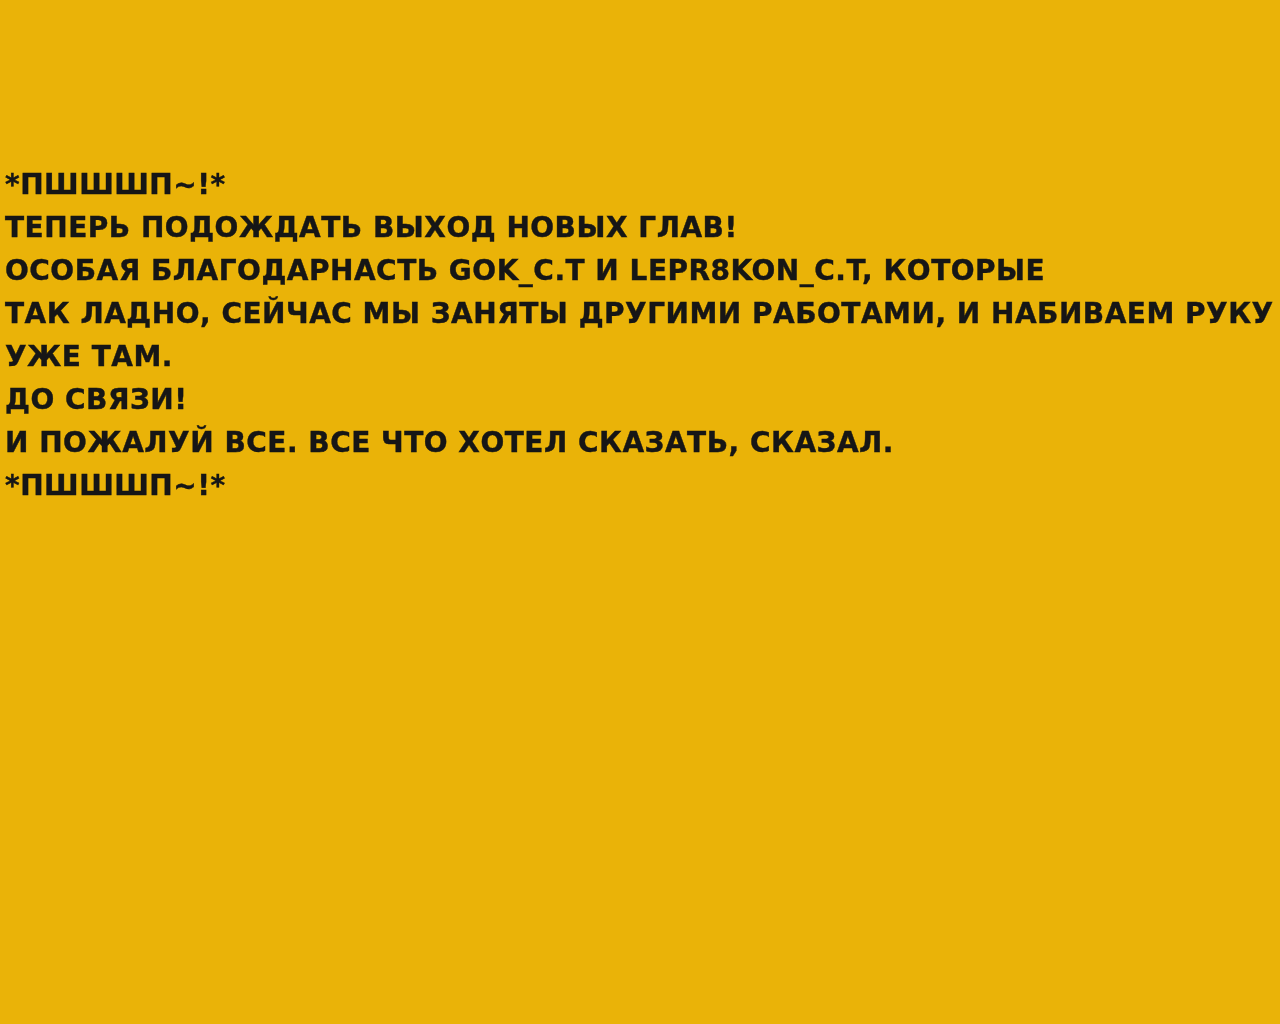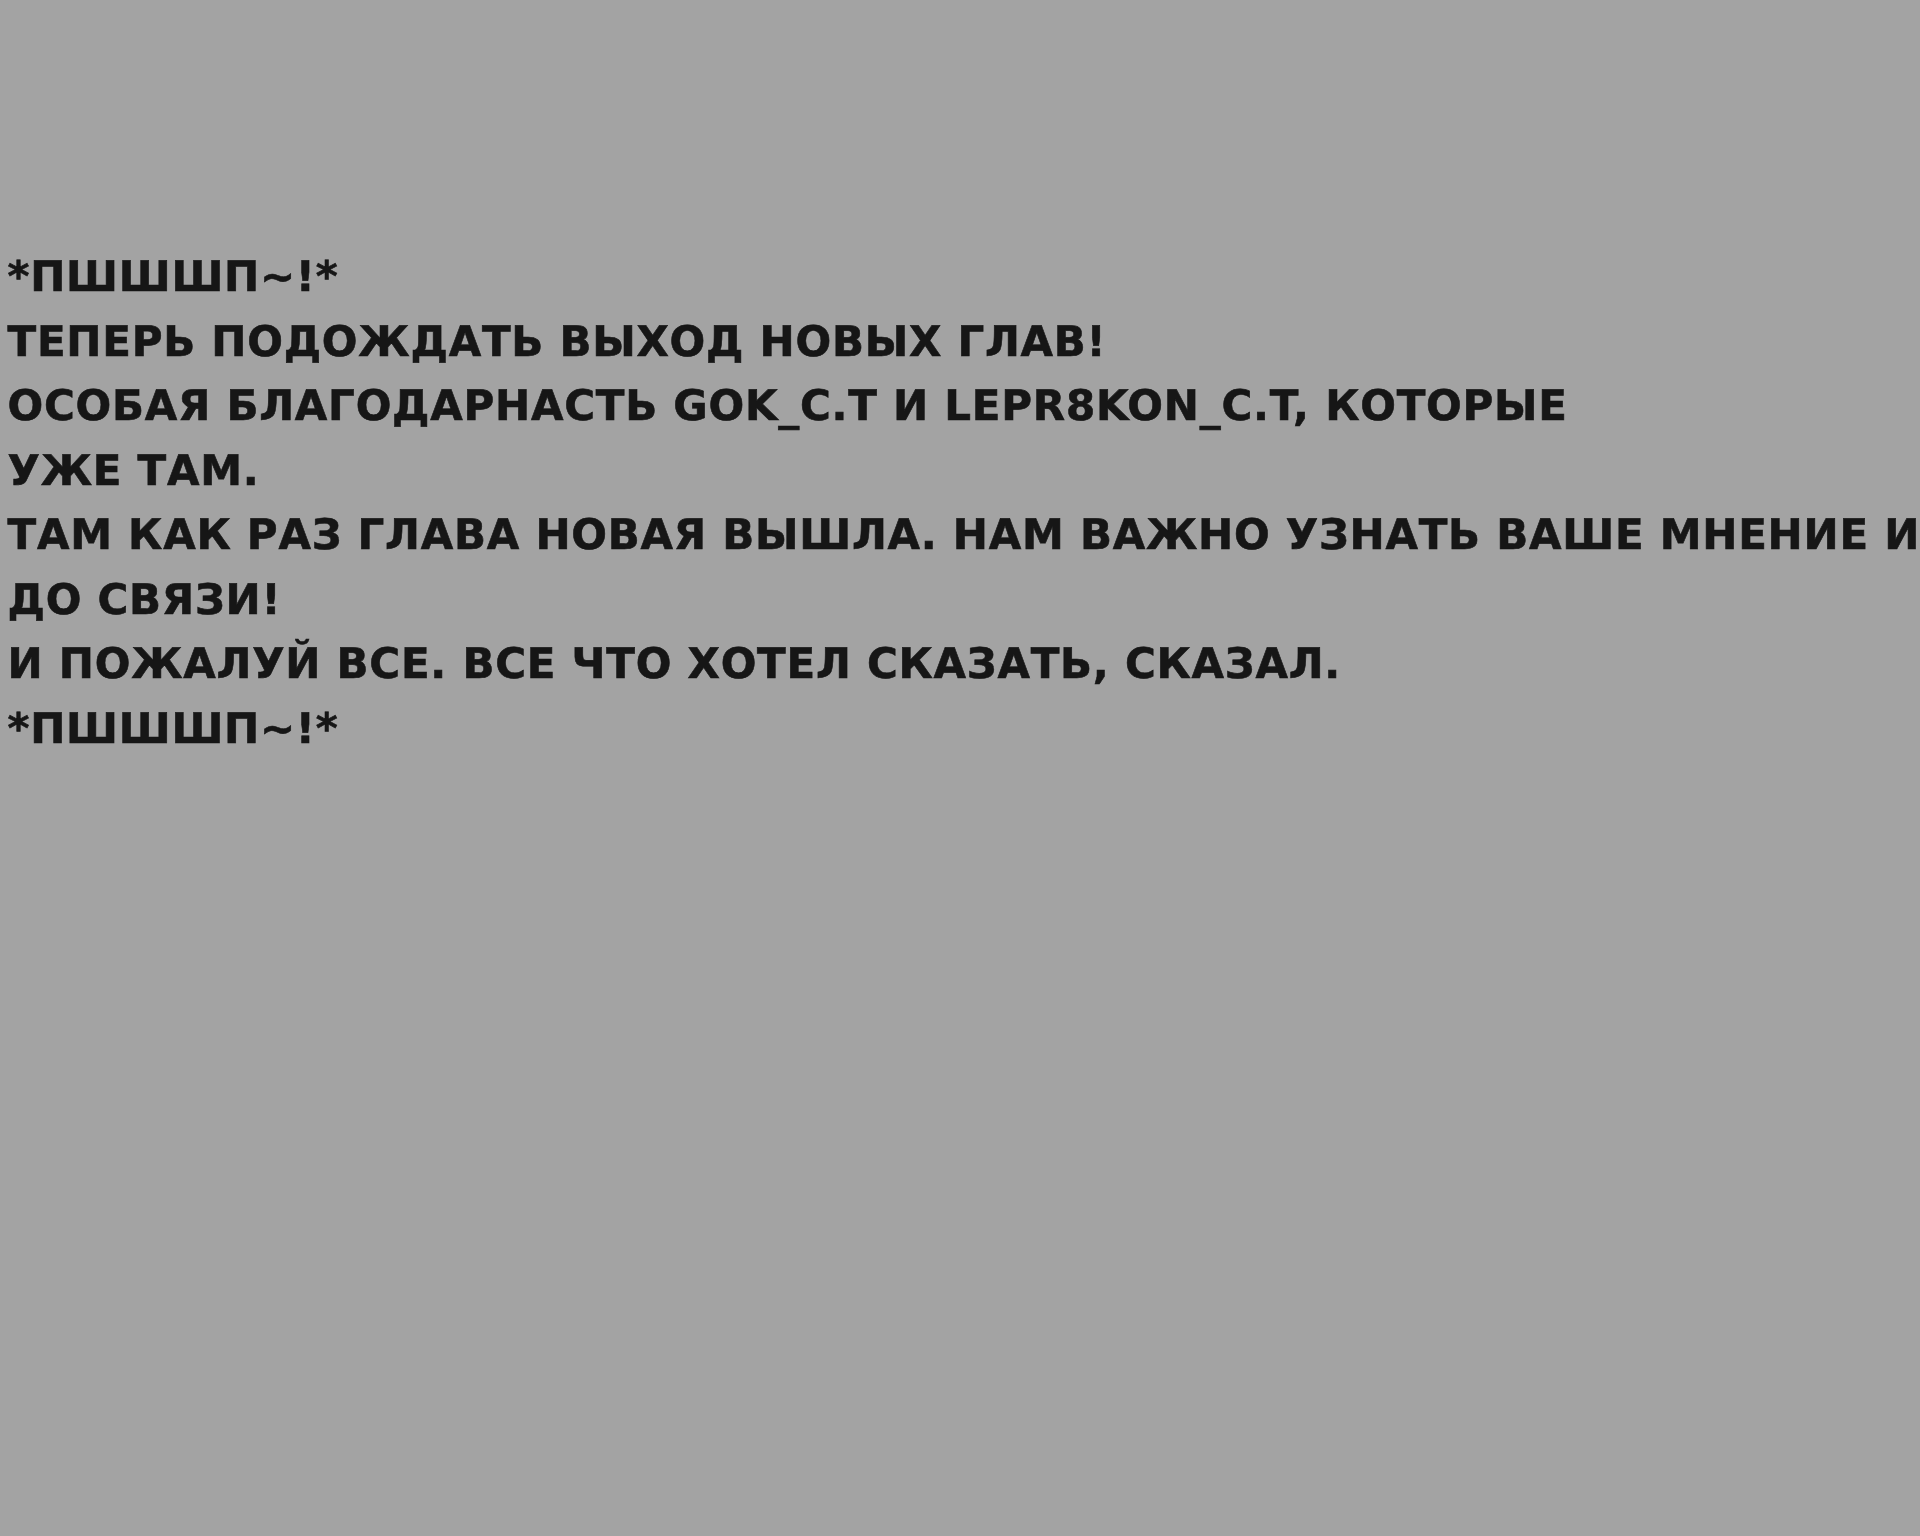--- a/index.html
+++ b/index.html
@@ -7,21 +7,21 @@
     width: 1280px;
     height: 1024px;
     background: #ffffff;
     overflow: hidden;
     font-family: "DejaVu Sans", "Liberation Sans", sans-serif;
   }
   .page {
     position: relative;
     width: 1280px;
     height: 1024px;
-    background: #a3a3a3;
+    background: #eab308;
   }
   .text-block {
     position: absolute;
     left: 5px;
     top: 163px;
     width: 1272px;
   }
   .line {
     font-weight: bold;
     font-size: 28px;
@@ -35,19 +35,19 @@
   }
 </style>
 </head>
 <body>
 
 <div class="page">
   <div class="text-block">
     <div class="line">*ПШШШП~!*</div>
     <div class="line">ТЕПЕРЬ ПОДОЖДАТЬ ВЫХОД НОВЫХ ГЛАВ!</div>
     <div class="line">ОСОБАЯ БЛАГОДАРНАСТЬ GOK_C.T И LEPR8KON_C.T, КОТОРЫЕ</div>
+    <div class="line">ТАК ЛАДНО, СЕЙЧАС МЫ ЗАНЯТЫ ДРУГИМИ РАБОТАМИ, И НАБИВАЕМ РУКУ</div>
     <div class="line">УЖЕ ТАМ.</div>
-    <div class="line">ТАМ КАК РАЗ ГЛАВА НОВАЯ ВЫШЛА. НАМ ВАЖНО УЗНАТЬ ВАШЕ МНЕНИЕ И</div>
     <div class="line">ДО СВЯЗИ!</div>
     <div class="line">И ПОЖАЛУЙ ВСЕ. ВСЕ ЧТО ХОТЕЛ СКАЗАТЬ, СКАЗАЛ.</div>
     <div class="line">*ПШШШП~!*</div>
   </div>
 </div>
 
 </body></html>

